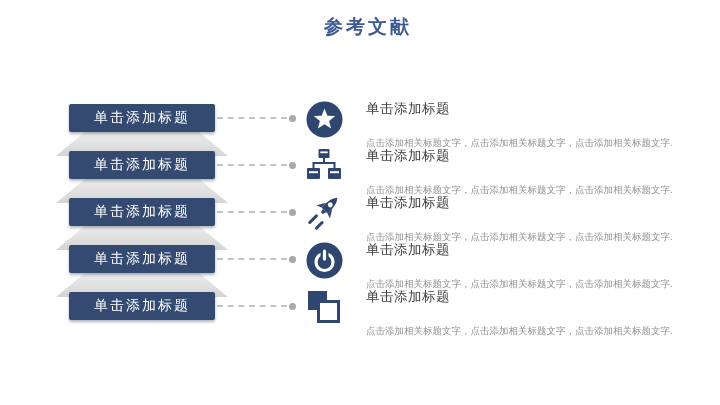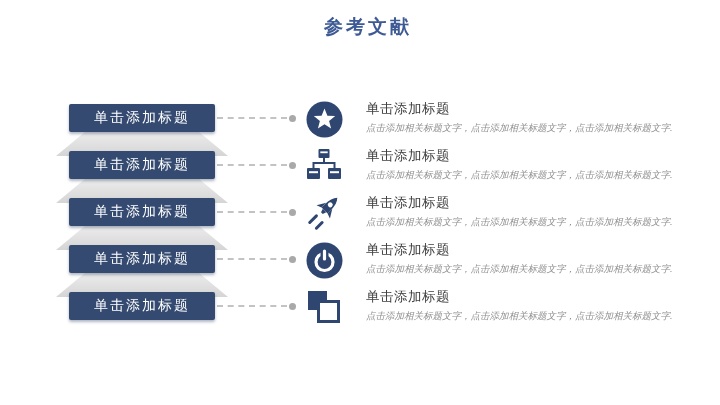--- a/index.html
+++ b/index.html
@@ -35,21 +35,21 @@
   }
   .icon{
     position:absolute;left:305px;top:-4px;width:38px;height:38px;
     display:flex;align-items:center;justify-content:center;
   }
   .textblock{position:absolute;left:366px;top:-4px;width:330px;}
   .row-heading{
     font-size:13.5px;color:#3E3E3E;letter-spacing:.5px;line-height:17px;
   }
   .row-body{
-    font-size:9.5px;color:#8F8F8F;line-height:12px;margin-top:5px;white-space:nowrap;font-style:italic;
+    font-size:9.5px;color:#8F8F8F;line-height:12px;margin-top:20px;white-space:nowrap;
   }
 </style>
 </head>
 <body>
 
 <div class="slide">
 
   <h1 class="slide-title">参考文献</h1>
 
   <div class="row" style="top:104px;">

